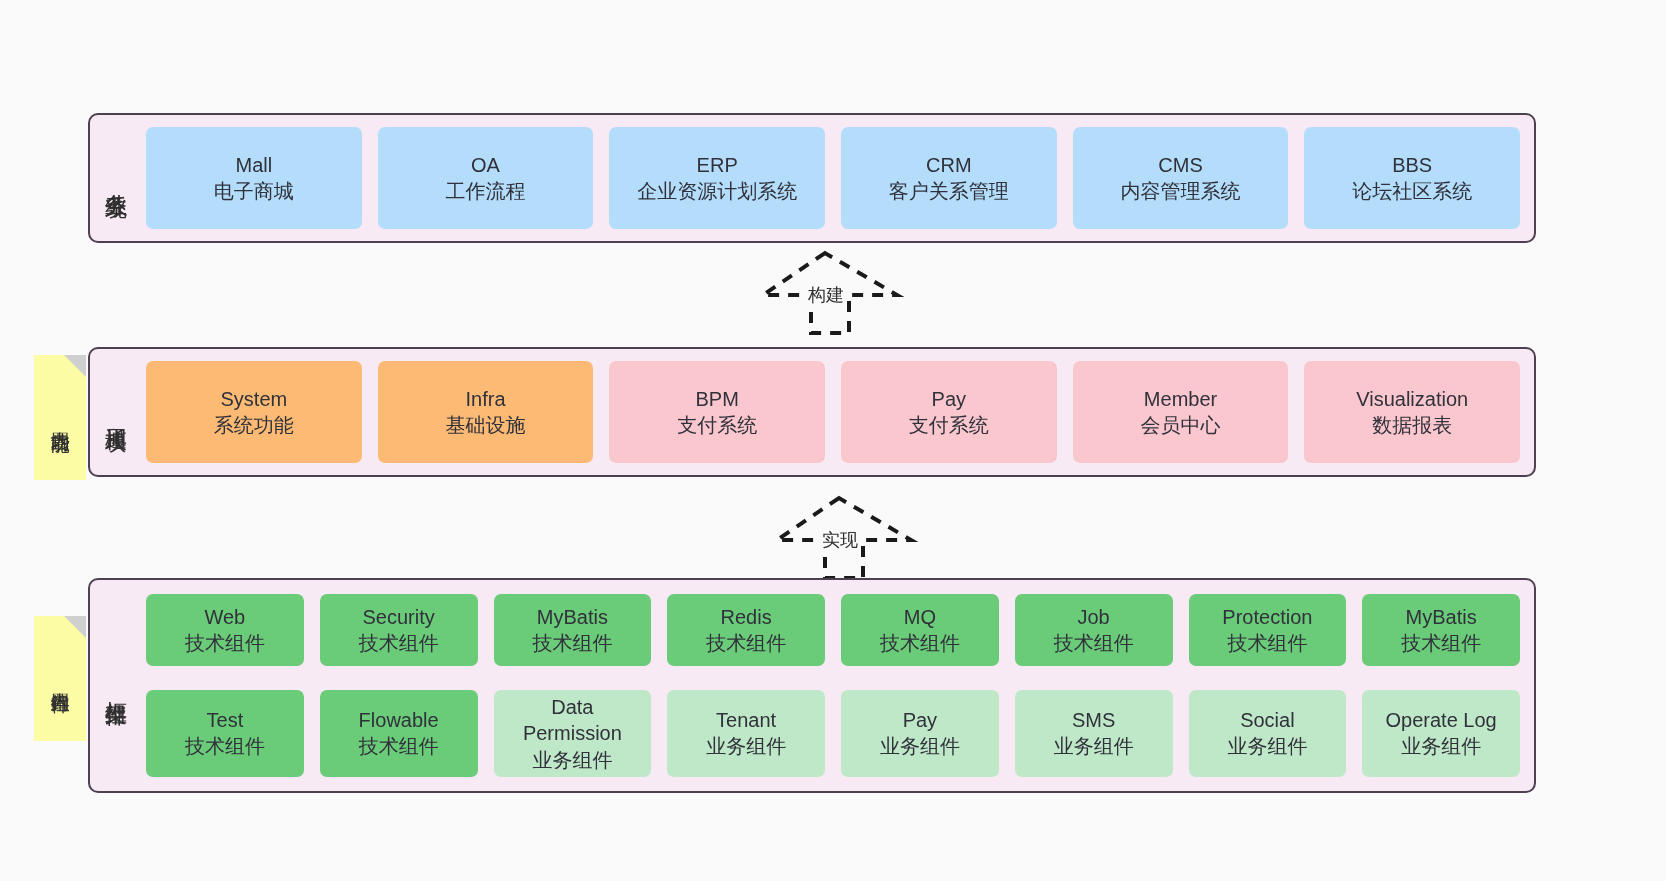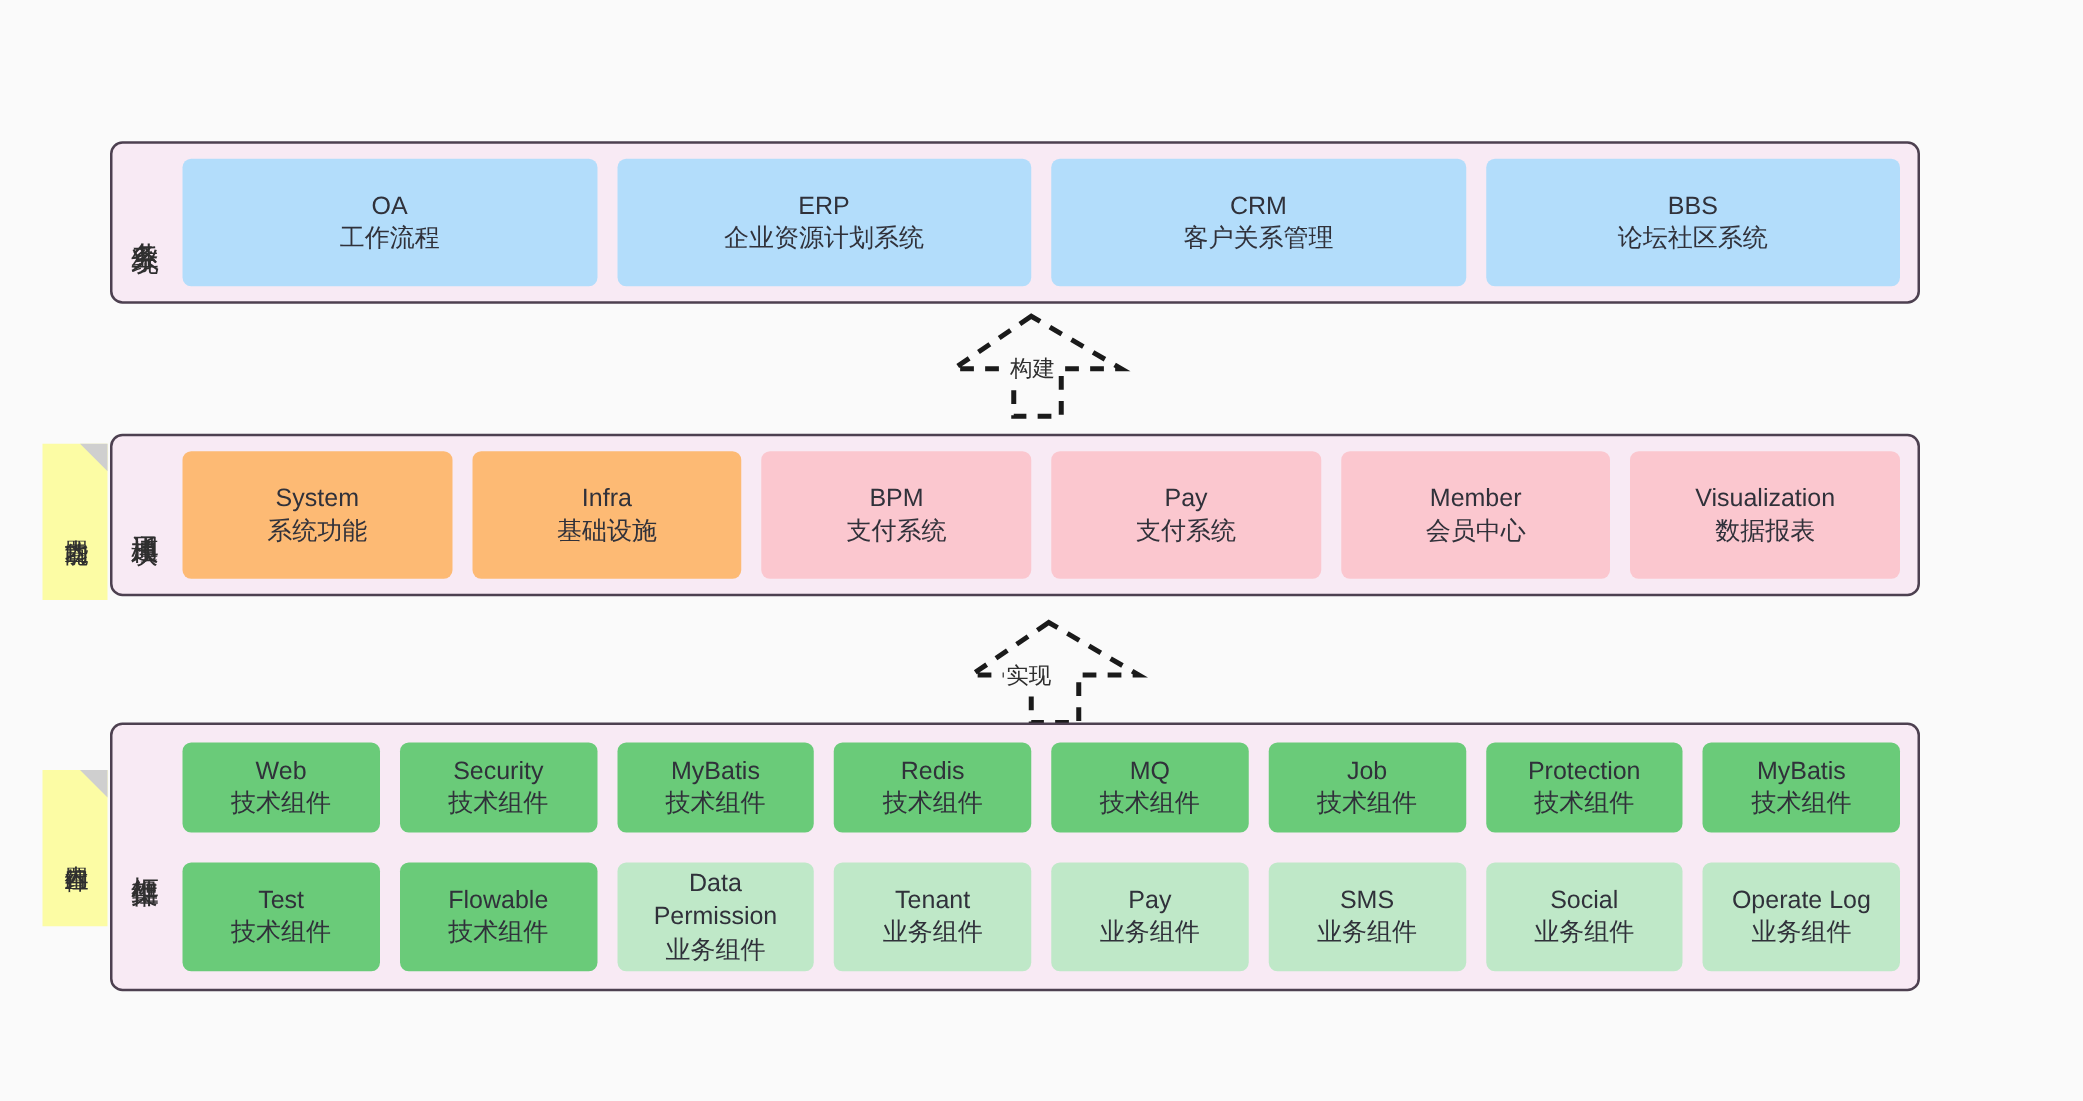--- a/index.html
+++ b/index.html
@@ -123,30 +123,38 @@
 </style>
 </head>
 <body>
 
 <div class="stage">
 
   <div class="layer" style="left:88px;top:113px;width:1448px;height:130px;">
     <div class="layer-title">业务系统</div>
     <div class="layer-body">
       <div class="card c-blue">
+        <span class="en">Mall</span>
+        <span class="cn">电子商城</span>
+      </div>
+      <div class="card c-blue">
         <span class="en">OA</span>
         <span class="cn">工作流程</span>
       </div>
       <div class="card c-blue">
         <span class="en">ERP</span>
         <span class="cn">企业资源计划系统</span>
       </div>
       <div class="card c-blue">
         <span class="en">CRM</span>
         <span class="cn">客户关系管理</span>
+      </div>
+      <div class="card c-blue">
+        <span class="en">CMS</span>
+        <span class="cn">内容管理系统</span>
       </div>
       <div class="card c-blue">
         <span class="en">BBS</span>
         <span class="cn">论坛社区系统</span>
       </div>
     </div>
   </div>
 
   <div class="arrow" style="left:755px;top:251px;width:150px;height:84px;">
     <svg width="150" height="84" viewBox="0 0 150 84" fill="none">
@@ -187,21 +195,21 @@
         <span class="en">Visualization</span>
         <span class="cn">数据报表</span>
       </div>
     </div>
   </div>
 
   <div class="arrow" style="left:769px;top:496px;width:150px;height:84px;">
     <svg width="150" height="84" viewBox="0 0 150 84" fill="none">
       <path d="M70 2 L8 44 L56 44 L56 82 L94 82 L94 44 L142 44 Z" stroke="#1a1a1a" stroke-width="4" stroke-dasharray="11 9" stroke-linejoin="miter" fill="none"></path>
     </svg>
-    <div class="arrow-label" style="left:34px;top:32px;">实现</div>
+    <div class="arrow-label" style="left:51px;top:32px;">实现</div>
   </div>
 
   <div class="note" style="left:34px;top:616px;width:52px;height:125px;">
     <span class="fold"></span>
     <span>内置组件</span>
   </div>
 
   <div class="layer" style="left:88px;top:578px;width:1448px;height:215px;">
     <div class="layer-title">框架组件</div>
     <div class="layer-body two-rows">

